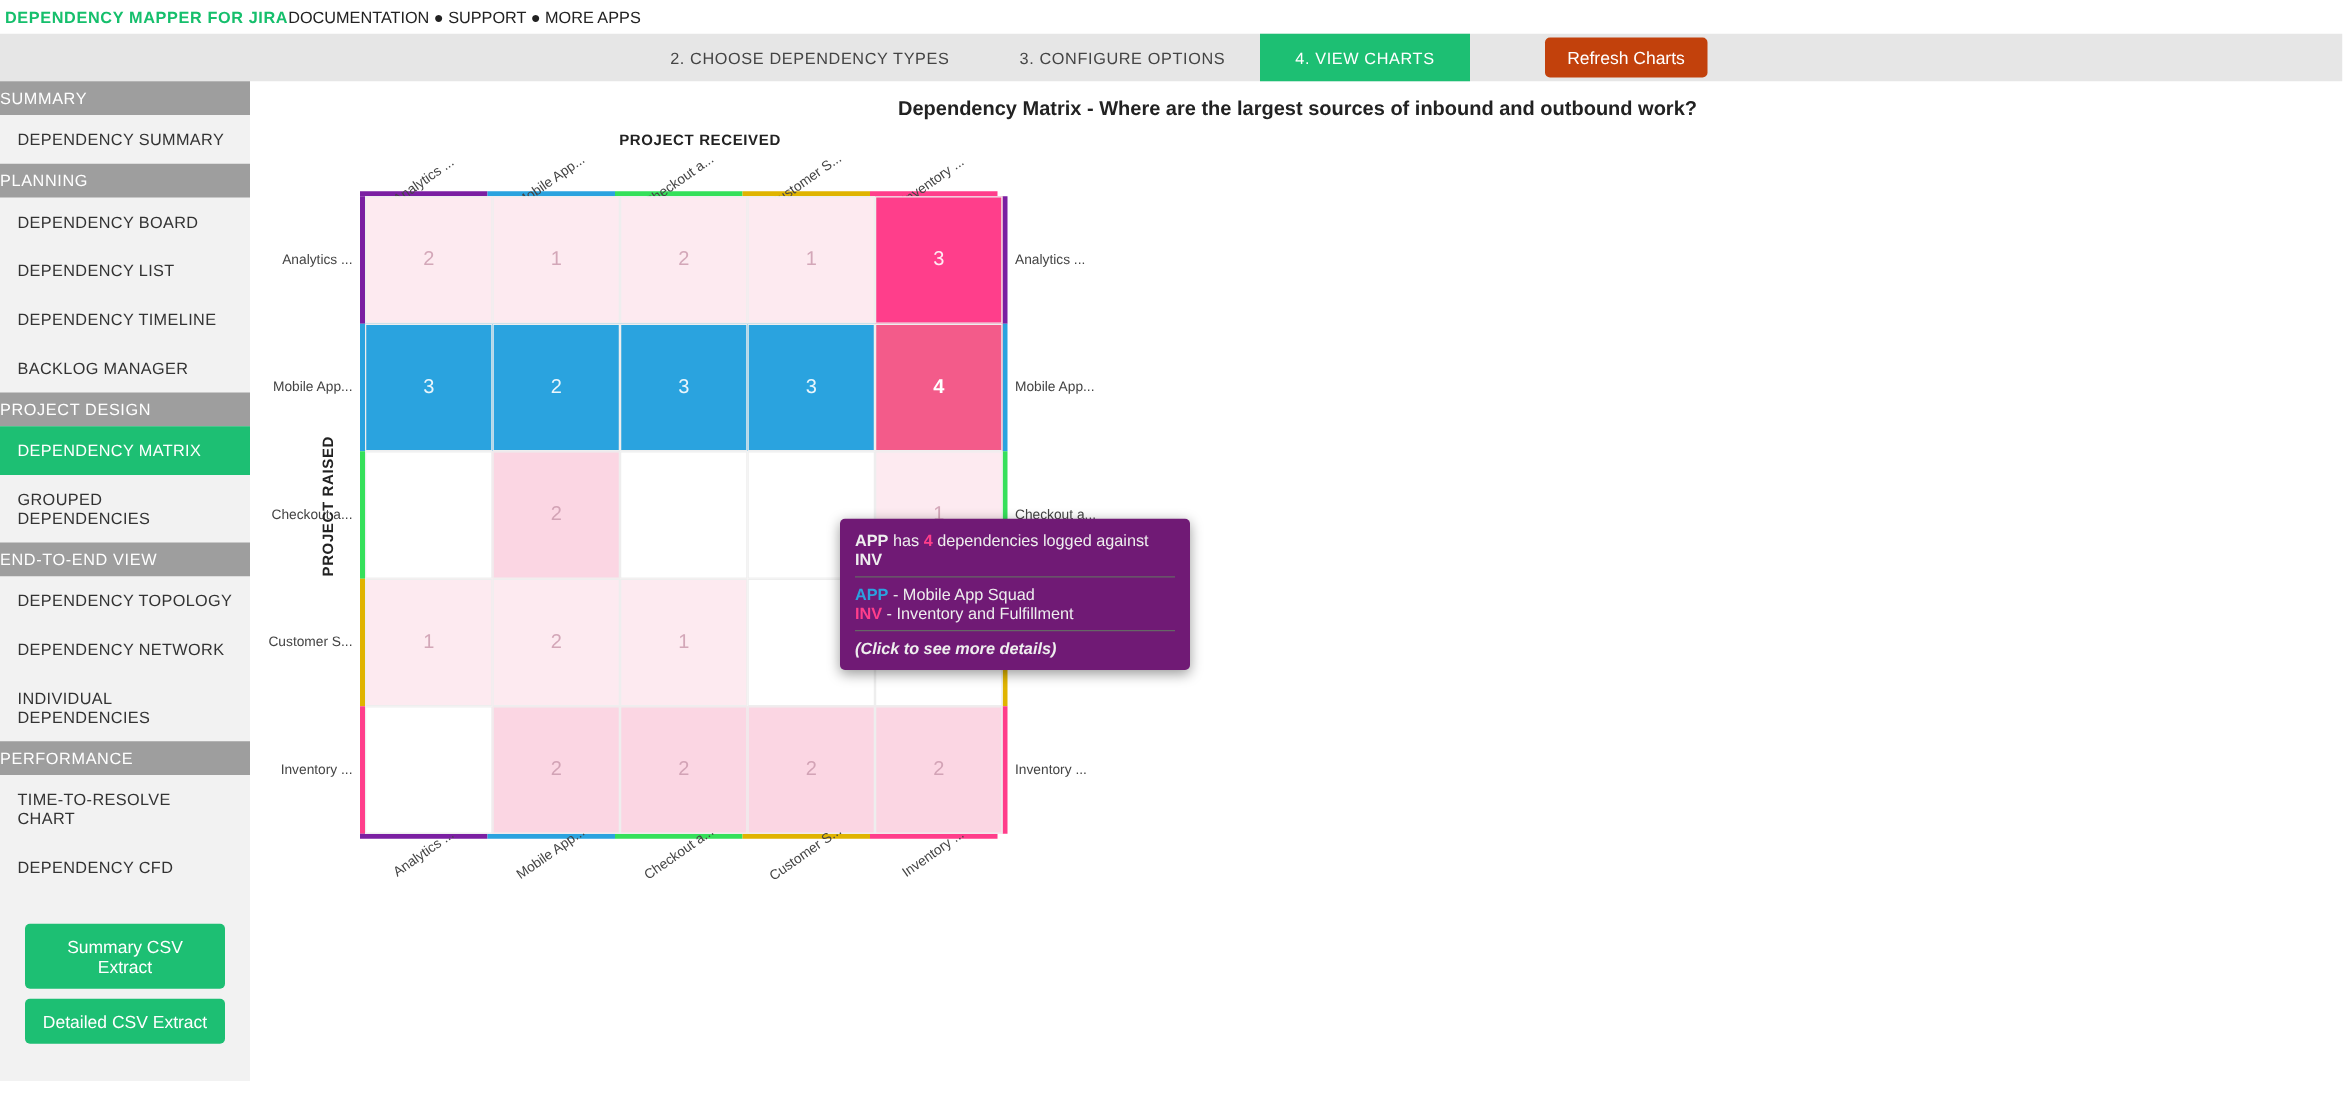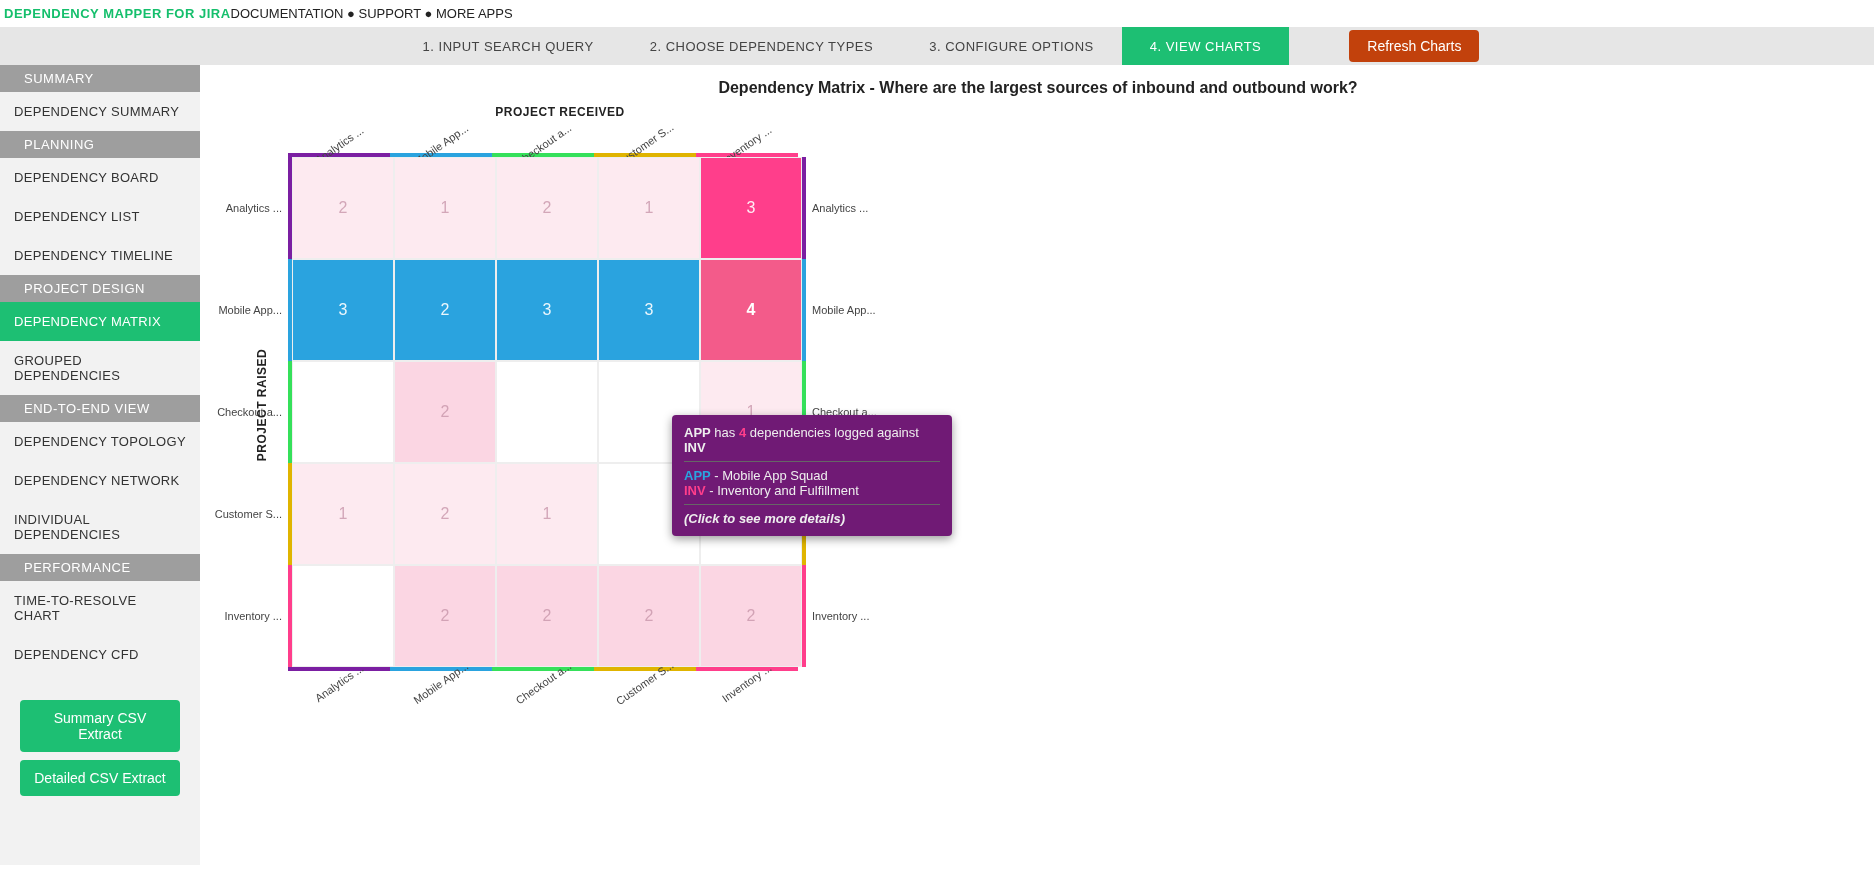--- a/index.html
+++ b/index.html
@@ -9,21 +9,21 @@
   .brand { color:#15bf6c; font-weight:bold; letter-spacing:0.5px; font-size:13px; }
   .toplinks { color:#222; font-size:13px; }
 
   .stepbar { background:#e6e6e6; height:38px; display:flex; align-items:center; justify-content:center; gap:0; }
   .step { padding:0 28px; height:38px; display:flex; align-items:center; color:#444; font-size:13px; letter-spacing:0.5px; }
   .step.active { background:#1dbf73; color:#fff; }
   .refresh-btn { background:#c2410c; color:#fff; border:none; border-radius:4px; padding:8px 18px; font-size:14px; margin-left:60px; cursor:pointer; }
 
   .layout { display:flex; }
   .sidebar { width:200px; background:#f2f2f2; min-height:800px; padding-bottom:20px; }
-  .side-header { background:#9e9e9e; color:#fff; padding:6px 24px; font-size:13px; letter-spacing:0.5px; }
+  .side-header { background:#9e9e9e; color:#fff; padding:6px 0; font-size:13px; letter-spacing:0.5px; }
   .side-item { padding:12px 14px; color:#333; font-size:13px; letter-spacing:0.3px; cursor:pointer; }
   .side-item.active { background:#1dbf73; color:#fff; }
   .side-btn { display:block; margin:8px auto 0; background:#1dbf73; color:#fff; border:none; border-radius:4px; padding:10px 14px; font-size:14px; cursor:pointer; width:160px; }
   .side-btns { padding-top:18px; }
 
   .main { flex:1; padding:10px 8px; position:relative; }
   .chart-title { font-weight:bold; font-size:16px; margin:4px 0 8px 2px;text-align:center; }
 
   .chart-wrap { position:relative; width:700px; margin-left:2px; }
   .top-axis-title { text-align:center; font-weight:bold; font-size:12px; letter-spacing:0.5px; }
@@ -76,36 +76,36 @@
 </style>
 </head>
 <body>
 
 <div class="topbar">
   <span class="brand">DEPENDENCY MAPPER FOR JIRA</span>
   <span class="toplinks">DOCUMENTATION ● SUPPORT ● MORE APPS</span>
 </div>
 
 <div class="stepbar">
-  <div class="step">1. INPUT SEARCH QUERY</div>
   <div class="step">2. CHOOSE DEPENDENCY TYPES</div>
   <div class="step">3. CONFIGURE OPTIONS</div>
   <div class="step active">4. VIEW CHARTS</div>
   <button class="refresh-btn">Refresh Charts</button>
 </div>
 
 <div class="layout">
   <div class="sidebar">
     <div class="side-header">SUMMARY</div>
     <div class="side-item">DEPENDENCY SUMMARY</div>
 
     <div class="side-header">PLANNING</div>
     <div class="side-item">DEPENDENCY BOARD</div>
     <div class="side-item">DEPENDENCY LIST</div>
     <div class="side-item">DEPENDENCY TIMELINE</div>
+    <div class="side-item">BACKLOG MANAGER</div>
 
     <div class="side-header">PROJECT DESIGN</div>
     <div class="side-item active">DEPENDENCY MATRIX</div>
     <div class="side-item">GROUPED DEPENDENCIES</div>
 
     <div class="side-header">END-TO-END VIEW</div>
     <div class="side-item">DEPENDENCY TOPOLOGY</div>
     <div class="side-item">DEPENDENCY NETWORK</div>
     <div class="side-item">INDIVIDUAL DEPENDENCIES</div>
 

